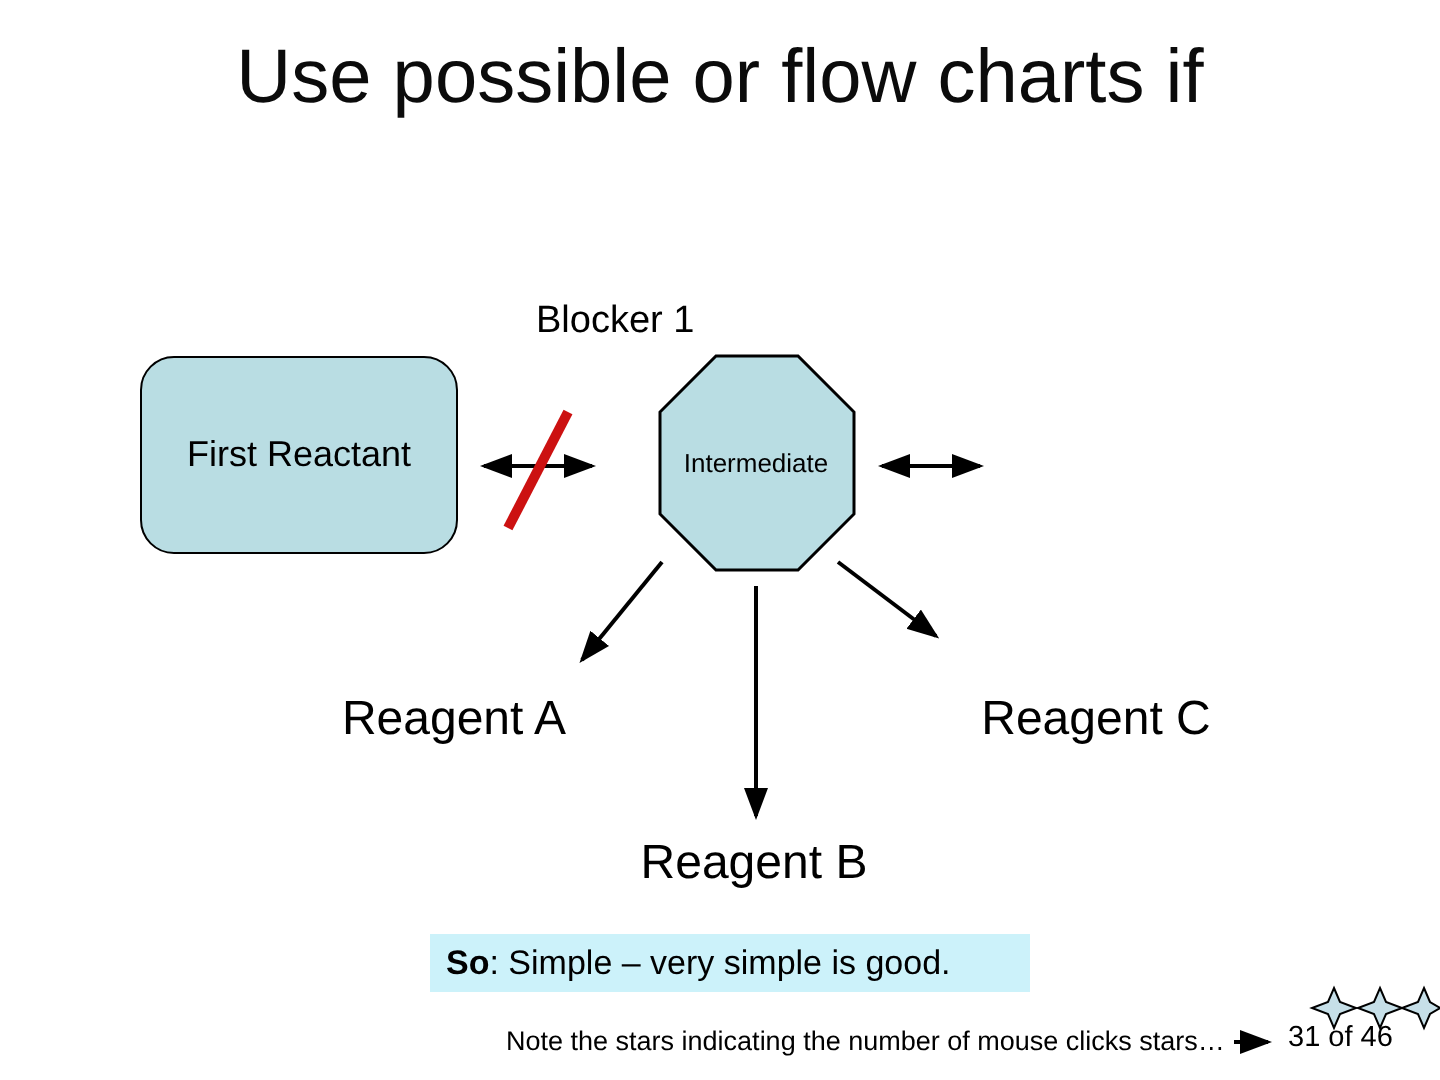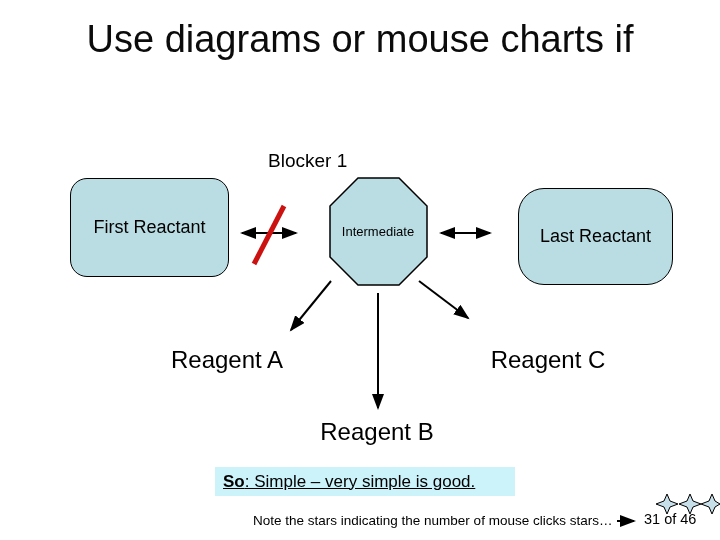--- a/index.html
+++ b/index.html
@@ -19,21 +19,21 @@
   .first-reactant{left:70px;top:178px;width:157px;height:97px;border-radius:17px;}
   .last-reactant{left:518px;top:188px;width:153px;height:95px;border-radius:26px;}
   .intermediate-label{left:328px;top:224px;width:100px;text-align:center;font-size:13px;}
   .reagent{font-size:24px;text-align:center;width:150px;}
   .reagent-a{left:152px;top:346px;}
   .reagent-c{left:473px;top:346px;}
   .reagent-b{left:302px;top:418px;}
   .so-callout{
     left:215px;top:467px;width:292px;height:29px;
     background:var(--highlight,#ccf2fa);
-    display:flex;align-items:center;padding-left:8px;font-size:17px;white-space:nowrap;text-decoration:underline;
+    display:flex;align-items:center;padding-left:8px;font-size:17px;white-space:nowrap;
   }
   .so-bold{font-weight:bold;}
   .footer-note{left:253px;top:513px;font-size:13.5px;white-space:nowrap;}
   .page-num{left:644px;top:511px;font-size:14.5px;}
   svg.overlay{position:absolute;left:0;top:0;width:720px;height:540px;}
   .arrow-line{stroke:var(--arrow,#000);stroke-width:2;fill:none;}
   .slash{stroke:var(--slash-red,#cc1111);stroke-width:5;fill:none;}
   .octagon{fill:var(--shape-fill,#b9dde3);stroke:var(--shape-border,#000);stroke-width:1.5;}
   .star{fill:var(--star-fill,#c6dfe8);stroke:var(--shape-border,#000);stroke-width:1;}
   .marker-head{fill:var(--arrow,#000);}
@@ -65,34 +65,31 @@
     <line class="arrow-line" x1="419" y1="281" x2="468" y2="318" marker-end="url(#ah)"></line>
 
     <line class="arrow-line" x1="617" y1="521" x2="634" y2="521" marker-end="url(#ah)"></line>
 
     <polygon class="star" points="667,494 670,501 678,504 670,507 667,514 664,507 656,504 664,501"></polygon>
     <polygon class="star" points="690,494 693,501 701,504 693,507 690,514 687,507 679,504 687,501"></polygon>
     <polygon class="star" points="712,494 715,501 720,504 715,507 712,514 709,507 701,504 709,501"></polygon>
   </svg>
 
   <div class="abs title">
-    <div>Use diagrams or mouse charts if</div>
+    <div>Use possible or flow charts if</div>
   </div>
 
   <div class="abs blocker-label">Blocker 1</div>
 
   <div class="abs shape-box first-reactant">
     <span>First Reactant</span>
   </div>
 
   <div class="abs intermediate-label">Intermediate</div>
 
-  <div class="abs shape-box last-reactant">
-    <span>Last Reactant</span>
-  </div>
 
   <div class="abs reagent reagent-a">Reagent A</div>
   <div class="abs reagent reagent-c">Reagent C</div>
   <div class="abs reagent reagent-b">Reagent B</div>
 
   <div class="abs so-callout">
     <span class="so-bold">So</span>
       <span>: Simple – very simple is good.</span>
   </div>
 

